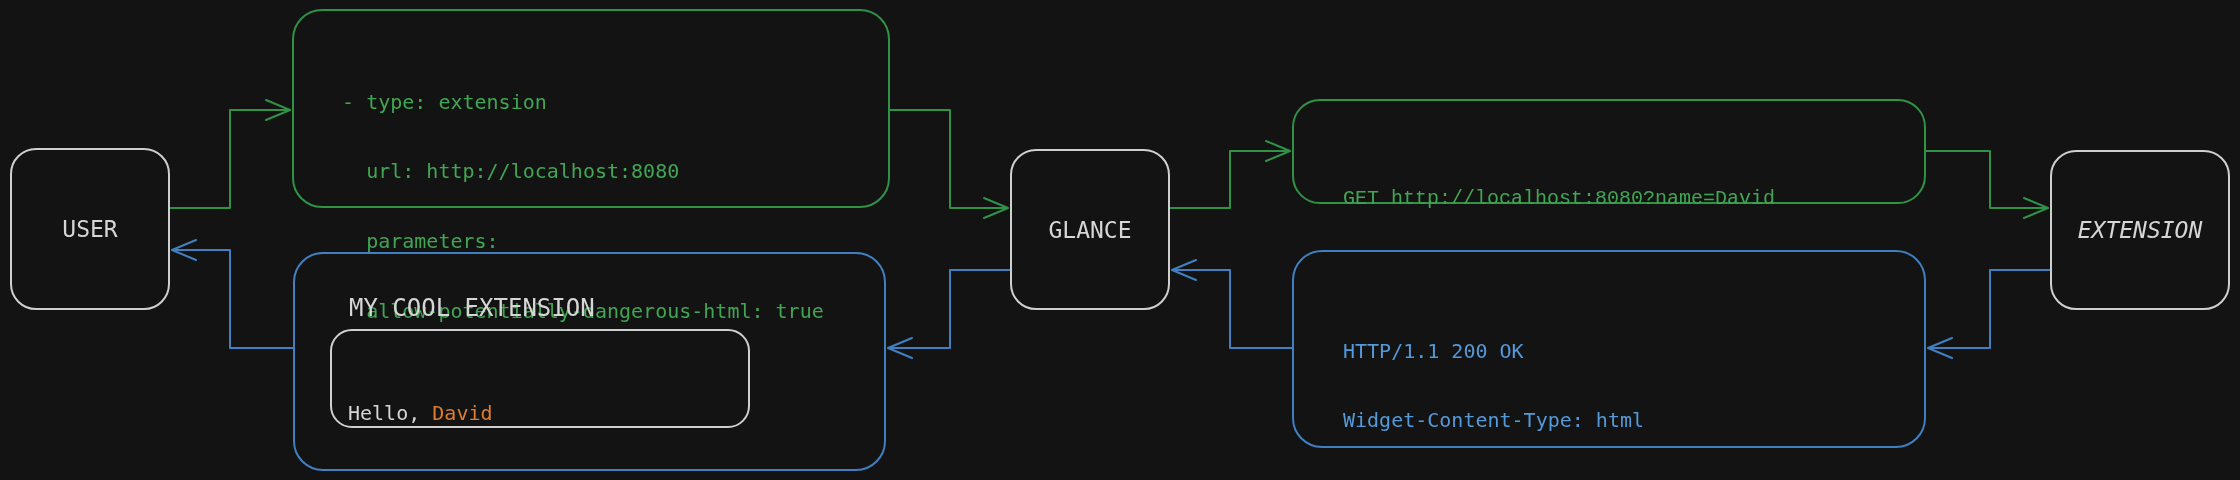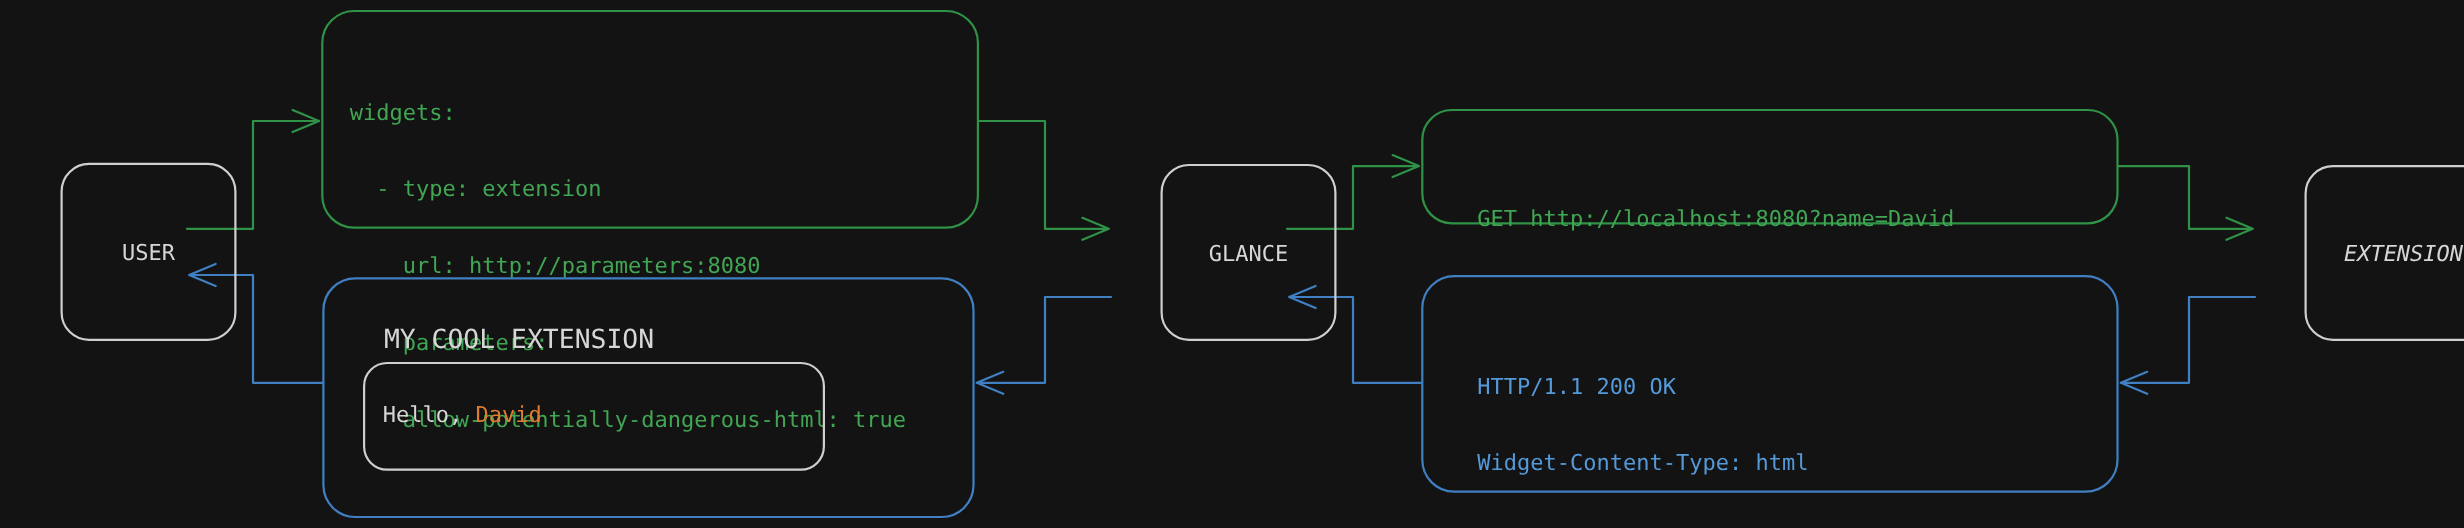--- a/index.html
+++ b/index.html
@@ -4,35 +4,35 @@
 <style>
   html,body{margin:0;padding:0;background:#131313;}
   .canvas{
     position:relative;width:2240px;height:480px;background:var(--background,#131313);
     font-family:"DejaVu Sans Mono","Liberation Mono",monospace;overflow:hidden;
   }
   .node{
     position:absolute;box-sizing:border-box;
     border:2px solid var(--node_border,#cfcfcf);border-radius:26px;
     display:flex;align-items:center;justify-content:center;
-    color:var(--text,#d6d6d6);font-size:20px;white-space:pre;margin-left:45px;
+    color:var(--text,#d6d6d6);font-size:23px;white-space:pre;
   }
   .frame{position:absolute;box-sizing:border-box;border:2px solid #888;border-radius:30px;background:transparent;}
   .frame.green{border-color:var(--green,#2f9246);}
   .frame.blue{border-color:var(--blue,#4080c2);}
   .code{position:absolute;font-size:20px;line-height:23.3px;white-space:pre;}
   .code.green{color:var(--green_text,#41a653);}
   .code.blue{color:var(--blue_text,#5499d9);}
   .code-line{height:23.3px;white-space:pre;}
   .widget-title{position:absolute;font-size:24px;line-height:23.3px;color:var(--text,#d6d6d6);white-space:pre;}
   .inner-box{
     position:absolute;box-sizing:border-box;
     border:2px solid var(--node_border,#cfcfcf);border-radius:22px;
   }
-  .hello{position:absolute;font-size:20px;line-height:23.3px;color:var(--text,#d6d6d6);white-space:pre;}
+  .hello{position:absolute;font-size:20px;line-height:23.3px;color:var(--text,#d6d6d6);white-space:pre;margin-top:36px;}
   .hello .name{color:var(--orange,#df7c30);}
   svg.wires{position:absolute;left:0;top:0;width:2240px;height:480px;pointer-events:none;}
   svg.wires path{fill:none;stroke-width:2;stroke-linecap:round;stroke-linejoin:round;}
   .wire-green path{stroke:var(--green,#2f9246);}
   .wire-blue path{stroke:var(--blue,#4080c2);}
 </style>
 </head>
 <body>
 
 <div class="canvas">
@@ -69,29 +69,28 @@
   </div>
   <div class="node" style="left:1010px;top:149px;width:160px;height:161px;align-items:center;">
     <span>GLANCE</span>
   </div>
   <div class="node" style="left:2050px;top:150px;width:180px;height:160px;font-style:italic;">
     <span>EXTENSION</span>
   </div>
 
   <div class="frame green" style="left:292px;top:9px;width:598px;height:199px;"></div>
   <div class="code green" style="left:318px;top:44px;">
-    <div class="code-line">widgets:</div>
     <div class="code-line">  - type: extension</div>
-    <div class="code-line">    url: http://parameters:8080</div>
+    <div class="code-line">    url: http://localhost:8080</div>
     <div class="code-line">    parameters:</div>
     <div class="code-line">    allow-potentially-dangerous-html: true</div>
   </div>
 
   <div class="frame green" style="left:1292px;top:99px;width:634px;height:105px;border-radius:28px;"></div>
-  <div class="code green" style="left:1343px;top:140px;">
+  <div class="code green" style="left:1343px;top:140px;font-family:Liberation Mono, monospace;">
     <div class="code-line">GET http://localhost:8080?name=David</div>
   </div>
 
   <div class="frame blue" style="left:1292px;top:250px;width:634px;height:198px;"></div>
   <div class="code blue" style="left:1343px;top:293px;">
     <div class="code-line">HTTP/1.1 200 OK</div>
     <div class="code-line">Widget-Content-Type: html</div>
     
     
   </div>

